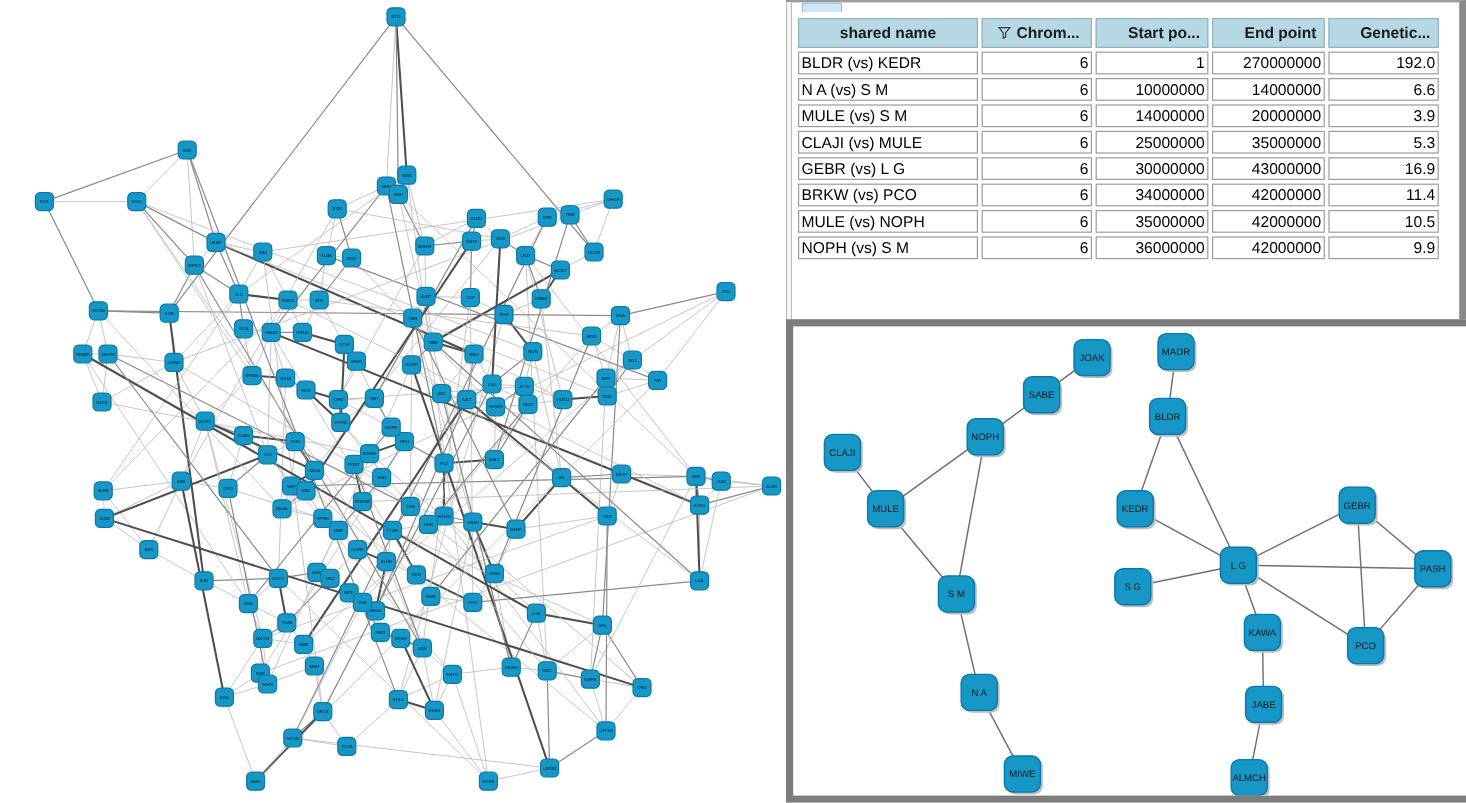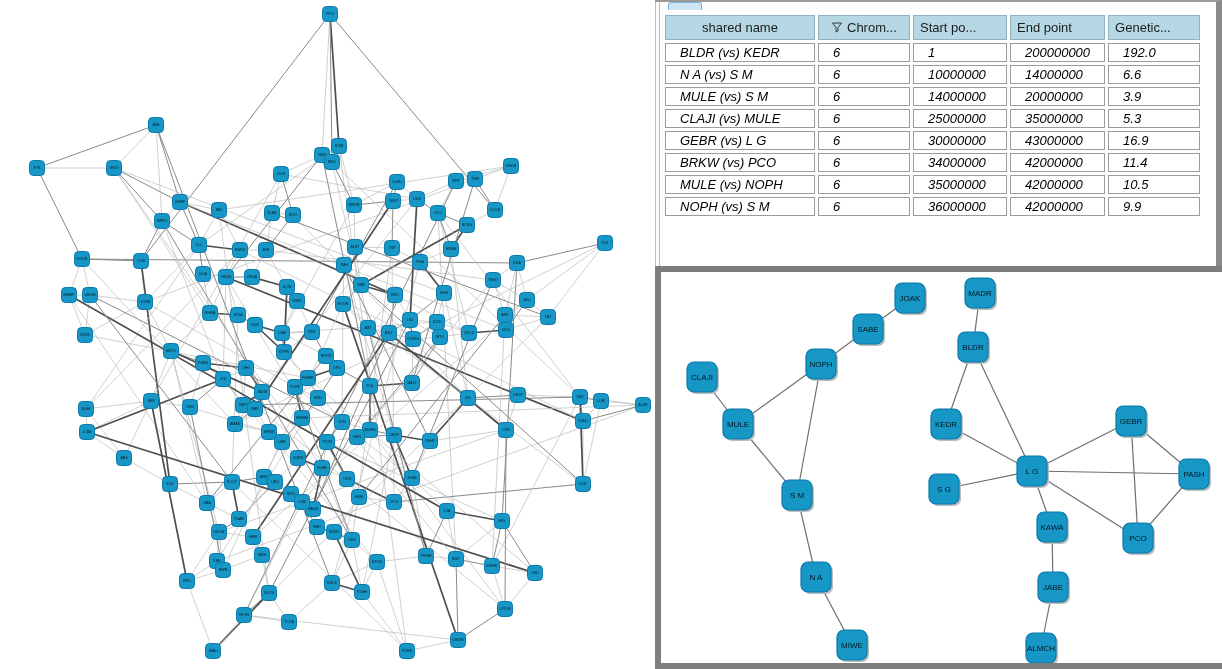--- a/index.html
+++ b/index.html
@@ -31,28 +31,28 @@
     position:absolute;left:13px;top:0;width:34px;height:8px;
     background:#cde7f5;border:1px solid #7fb2d8;border-bottom:none;
     border-radius:3px 3px 0 0;box-sizing:border-box;
   }
   table.attr{
     position:absolute;left:7px;top:10px;
     border-collapse:separate;border-spacing:3px;table-layout:fixed;
   }
   table.attr th{
     background:#b6d8e4;border:1px solid #8fb3c0;
-    font-size:13px;font-weight:normal;color:#1b1b1b;
+    font-size:13px;font-weight:bold;color:#1b1b1b;
     padding:4px 6px;white-space:nowrap;overflow:hidden;
   }
   table.attr td{
     background:#ffffff;border:1px solid #9c9c9c;
-    font-size:13px;color:#000;padding:1px 14px;white-space:nowrap;overflow:hidden;font-style:italic;
+    font-size:13px;color:#000;padding:1px 2px;white-space:nowrap;overflow:hidden;
   }
-  td.num,th.num{text-align:left}
+  td.num,th.num{text-align:right}
   th.name-col{text-align:center}
   td.name-col{text-align:left}
   th .funnel{vertical-align:-1px;margin-right:4px}
 
   
   .net-panel{
     position:absolute;left:0;top:266px;width:595px;height:403px;
     box-sizing:border-box;border:6px solid #7d7d7d;background:#ffffff;
   }
   #right-net{width:555px;height:391px;display:block}
@@ -1044,21 +1044,21 @@
               <th class="num"><span>Start po...</span></th>
               <th class="num"><span>End point</span></th>
               <th class="num"><span>Genetic...</span></th>
             </tr>
           </thead>
         <tbody id="attr-body">
             <tr>
               <td class="name-col">BLDR (vs) KEDR</td>
               <td class="num">6</td>
               <td class="num">1</td>
-              <td class="num">200000000</td>
+              <td class="num">270000000</td>
               <td class="num">192.0</td>
             </tr>
             <tr>
               <td class="name-col">N A (vs) S M</td>
               <td class="num">6</td>
               <td class="num">10000000</td>
               <td class="num">14000000</td>
               <td class="num">6.6</td>
             </tr>
             <tr>

